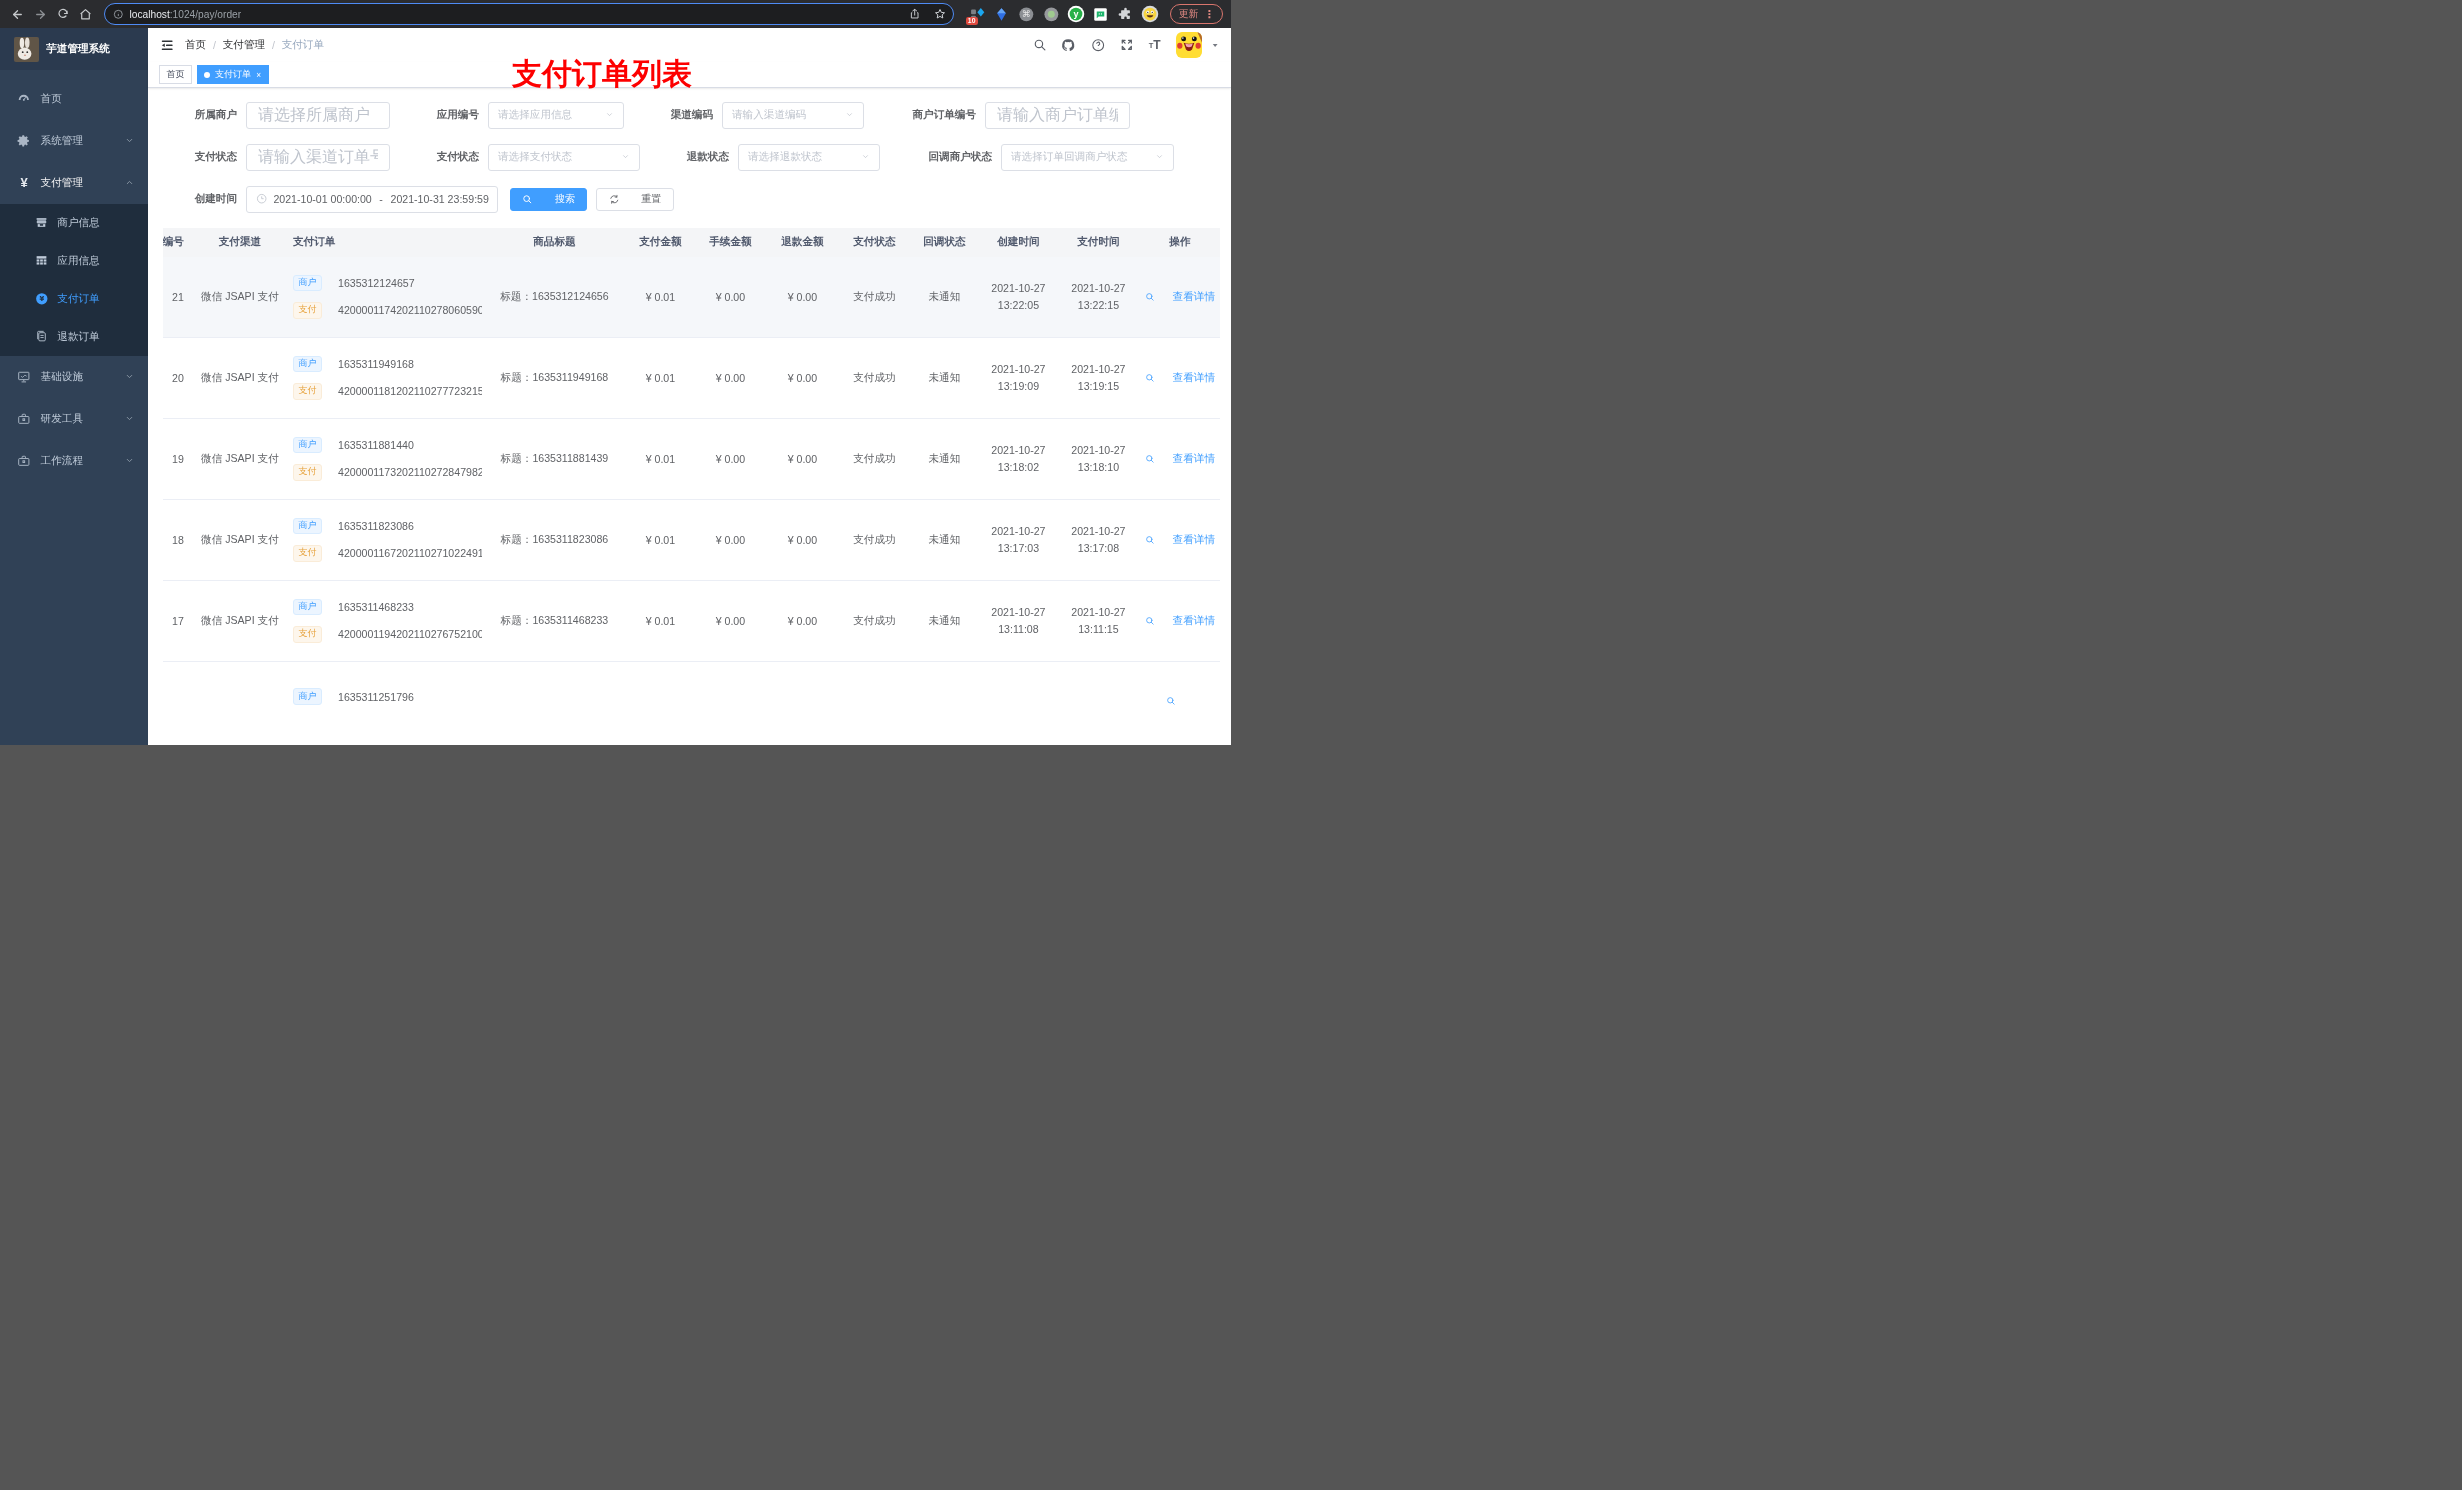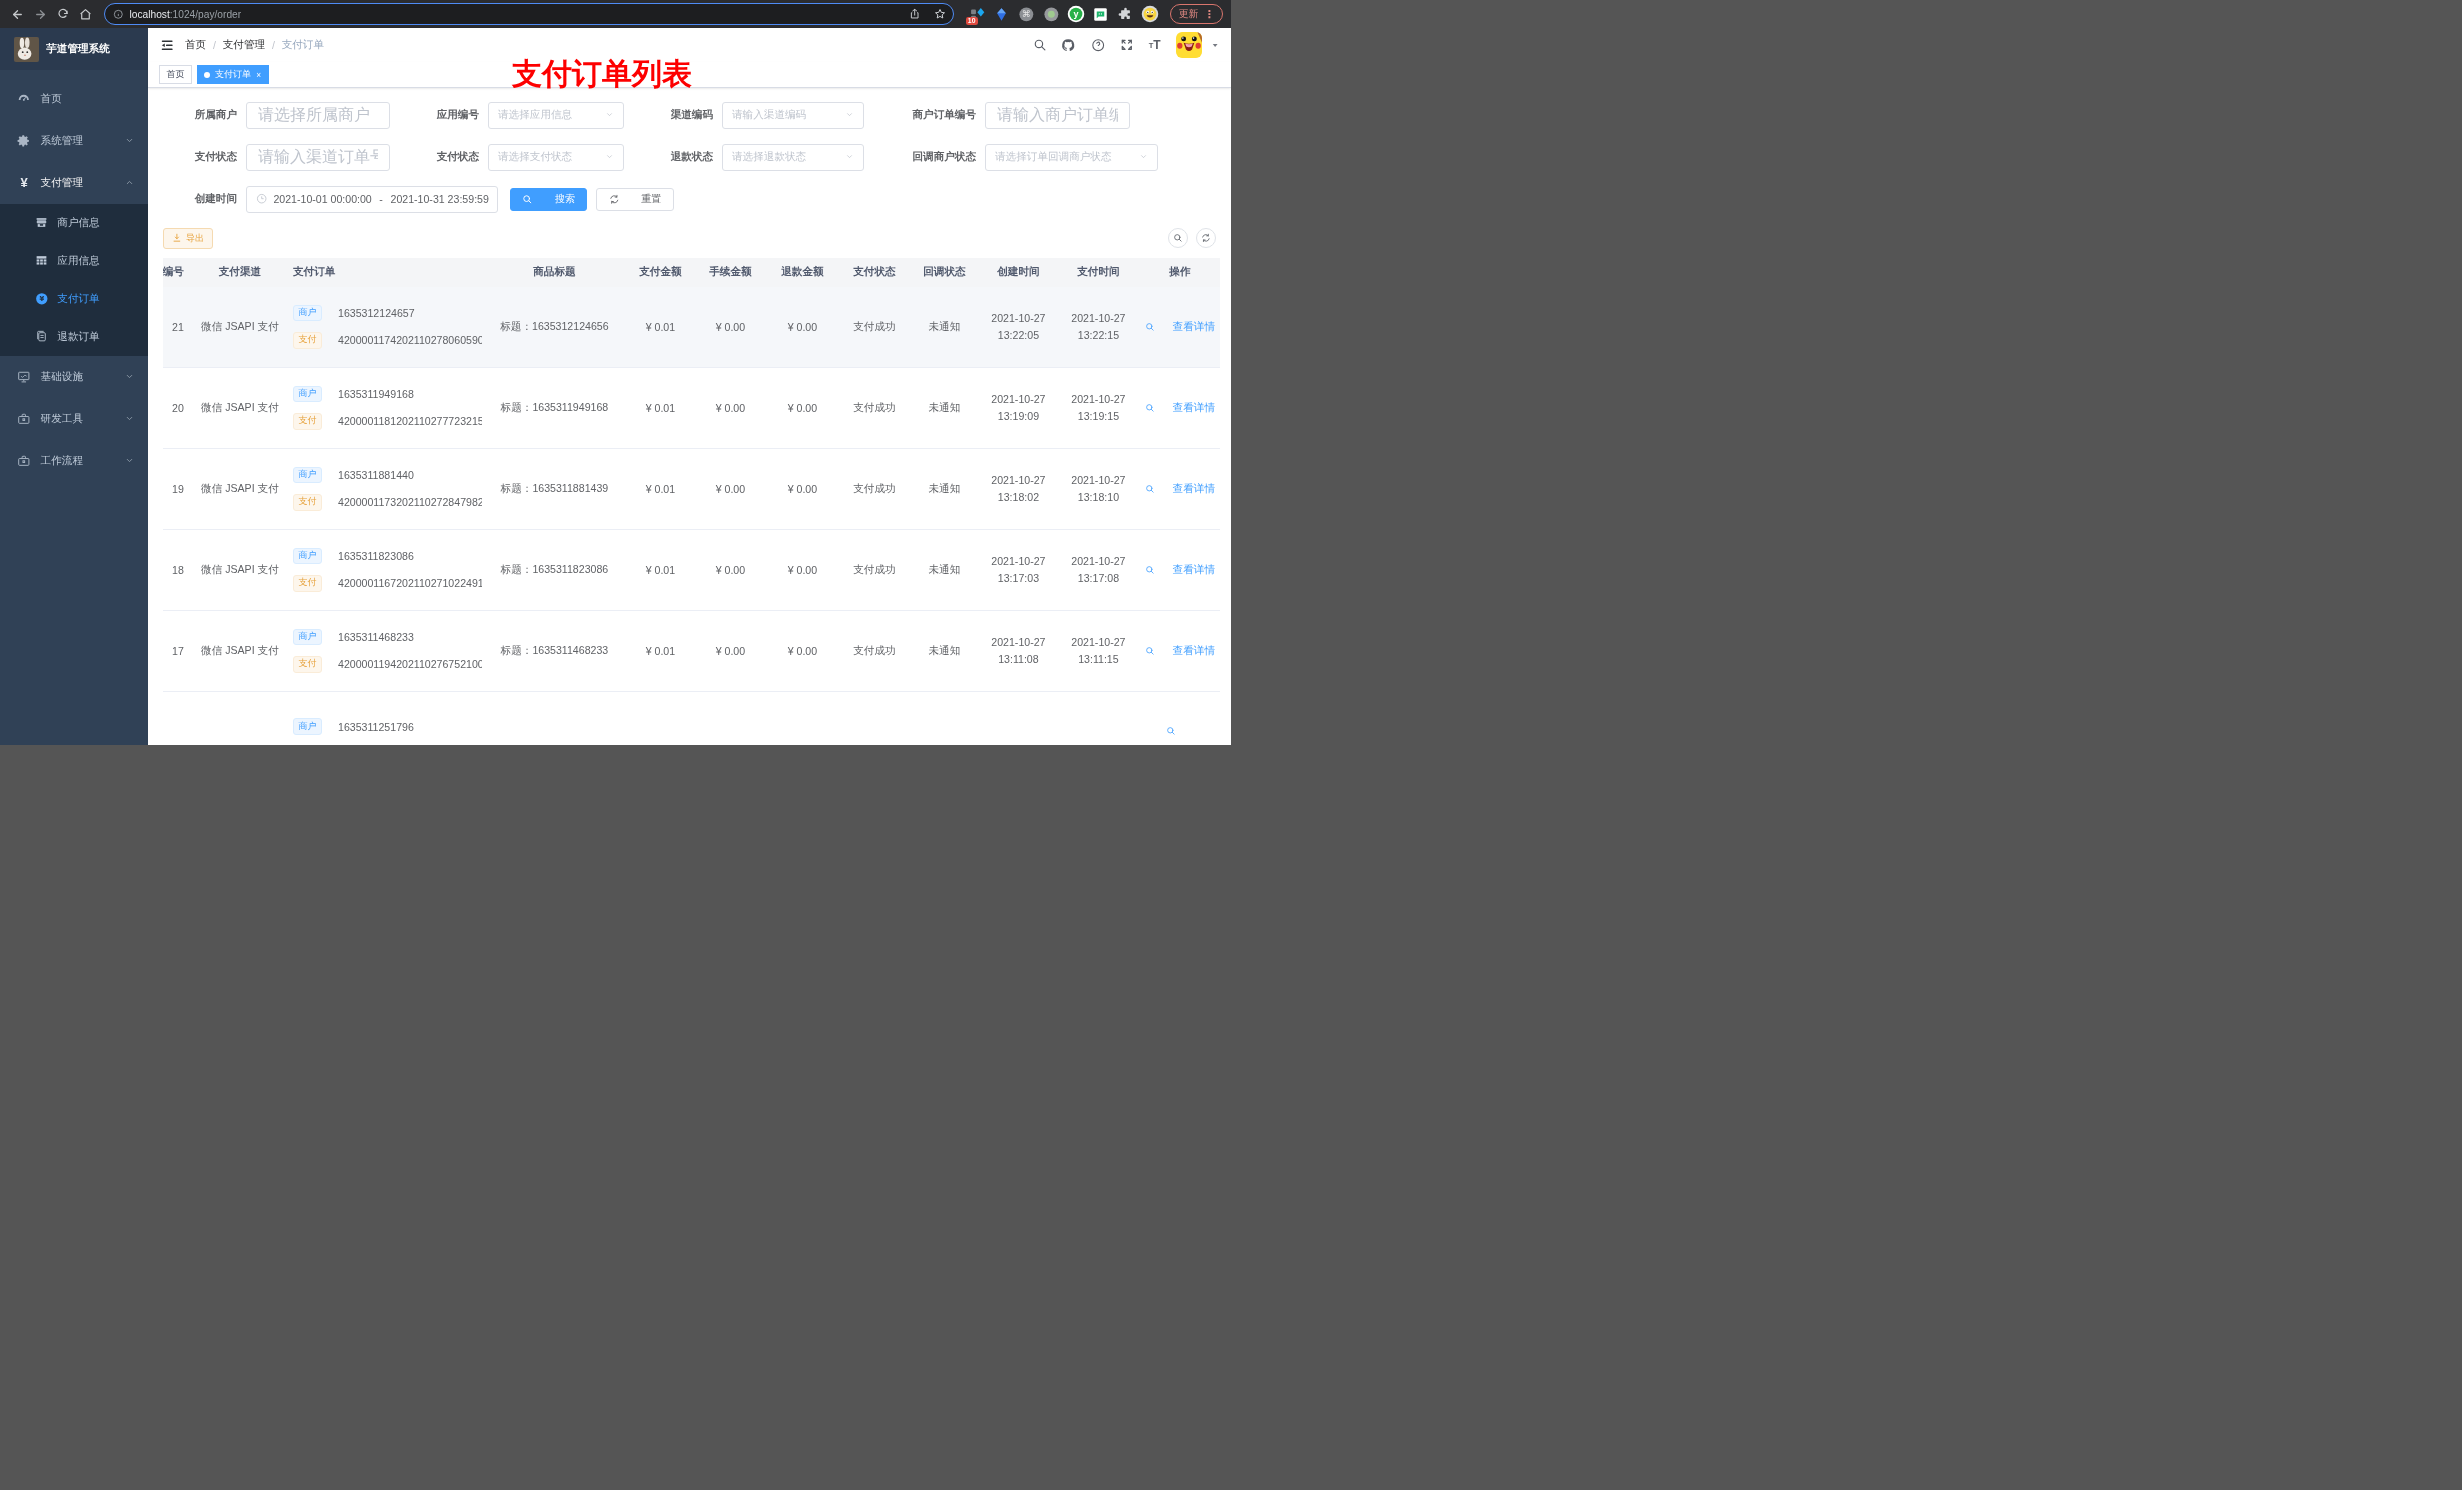--- a/index.html
+++ b/index.html
@@ -512,21 +512,21 @@
 
         <div class="frow">
           <div class="fitem">
             <span class="flabel" style="width:83px;">支付状态</span>
             <span class="ctrl" style="width:144px;">
               <input placeholder="请输入渠道订单号" style="">
             </span>
           </div>
           <div class="fitem">
             <span class="flabel" style="width:74px;">支付状态</span>
-            <span class="ctrl" style="width:136px;">
+            <span class="ctrl" style="width:152px;">
               <span class="ph">请选择支付状态</span>
               <span class="sel-arrow"><svg width="9" height="9" viewBox="0 0 24 24" fill="none" stroke="currentColor" stroke-width="2">
                     <path d="M6 9l6 6 6-6"></path>
                   </svg></span>
             </span>
           </div>
           <div class="fitem">
             <span class="flabel" style="width:74px;">退款状态</span>
             <span class="ctrl" style="width:142px;">
               <span class="ph">请选择退款状态</span>
@@ -572,45 +572,20 @@
             <svg width="10.6" height="10.6" viewBox="0 0 24 24" fill="none" stroke="currentColor" stroke-width="2" stroke-linecap="round">
                 <path d="M4 10a8 8 0 0 1 14-3"></path>
                 <path d="M18 3v4h-4"></path>
                 <path d="M20 14a8 8 0 0 1-14 3"></path>
                 <path d="M6 21v-4h4"></path>
               </svg>
             <span>重置</span>
           </span>
         </div>
 
-        <div class="toolbar">
-          <span class="btn-export">
-            <svg width="9.8" height="9.8" viewBox="0 0 24 24" fill="none" stroke="#e6a23c" stroke-width="2.2" stroke-linecap="round" stroke-linejoin="round">
-                <path d="M12 3v11"></path>
-                <path d="M8 10l4 4 4-4"></path>
-                <path d="M5 20h14"></path>
-              </svg>
-            <span>导出</span>
-          </span>
-          <span class="tb-spacer"></span>
-          <span class="circle-btn">
-            <svg width="9.8" height="9.8" viewBox="0 0 24 24" fill="none" stroke="currentColor" stroke-width="2" stroke-linecap="round">
-                <circle cx="10.5" cy="10.5" r="6.5"></circle>
-                <path d="M15.5 15.5L20 20"></path>
-              </svg>
-          </span>
-          <span class="circle-btn">
-            <svg width="9.8" height="9.8" viewBox="0 0 24 24" fill="none" stroke="currentColor" stroke-width="2" stroke-linecap="round">
-                <path d="M4 10a8 8 0 0 1 14-3"></path>
-                <path d="M18 3v4h-4"></path>
-                <path d="M20 14a8 8 0 0 1-14 3"></path>
-                <path d="M6 21v-4h4"></path>
-              </svg>
-          </span>
-        </div>
 
         <div class="table-clip">
           <div class="tbl">
             <div class="thead">
               <span class="th c-id">编号</span>
               <span class="th">支付渠道</span>
               <span class="th c-order">支付订单</span>
               <span class="th">商品标题</span>
               <span class="th">支付金额</span>
               <span class="th">手续金额</span>

